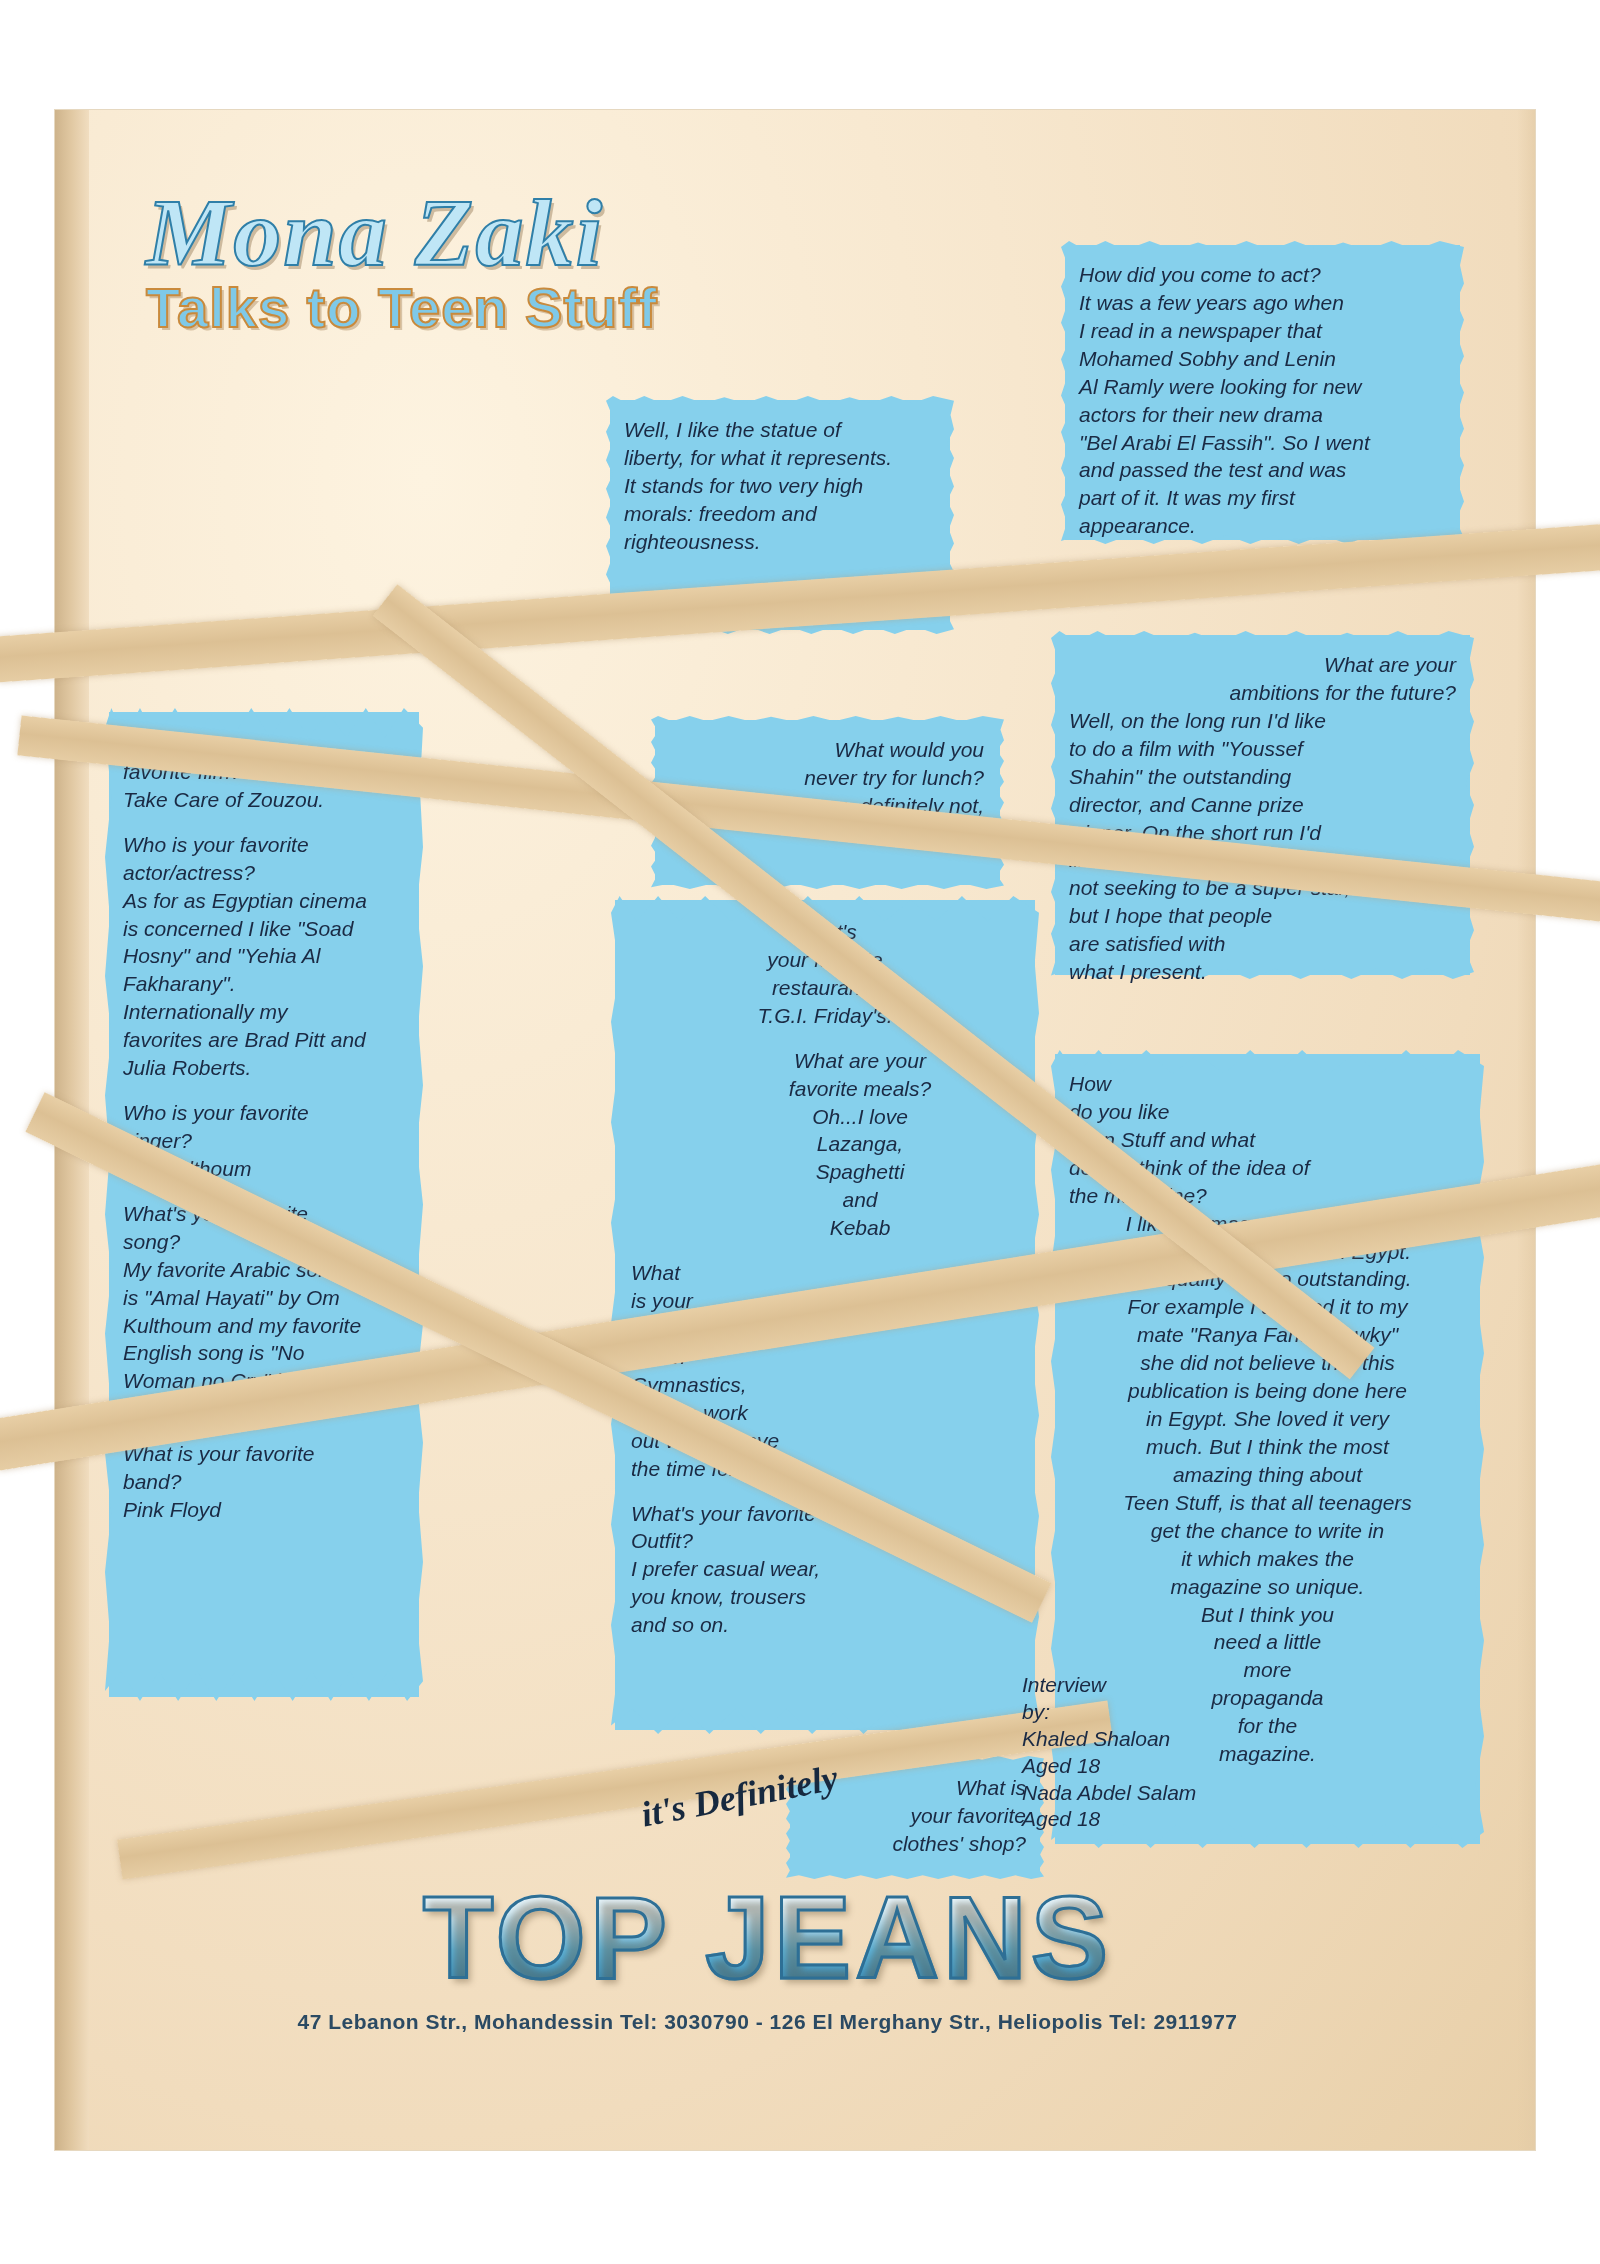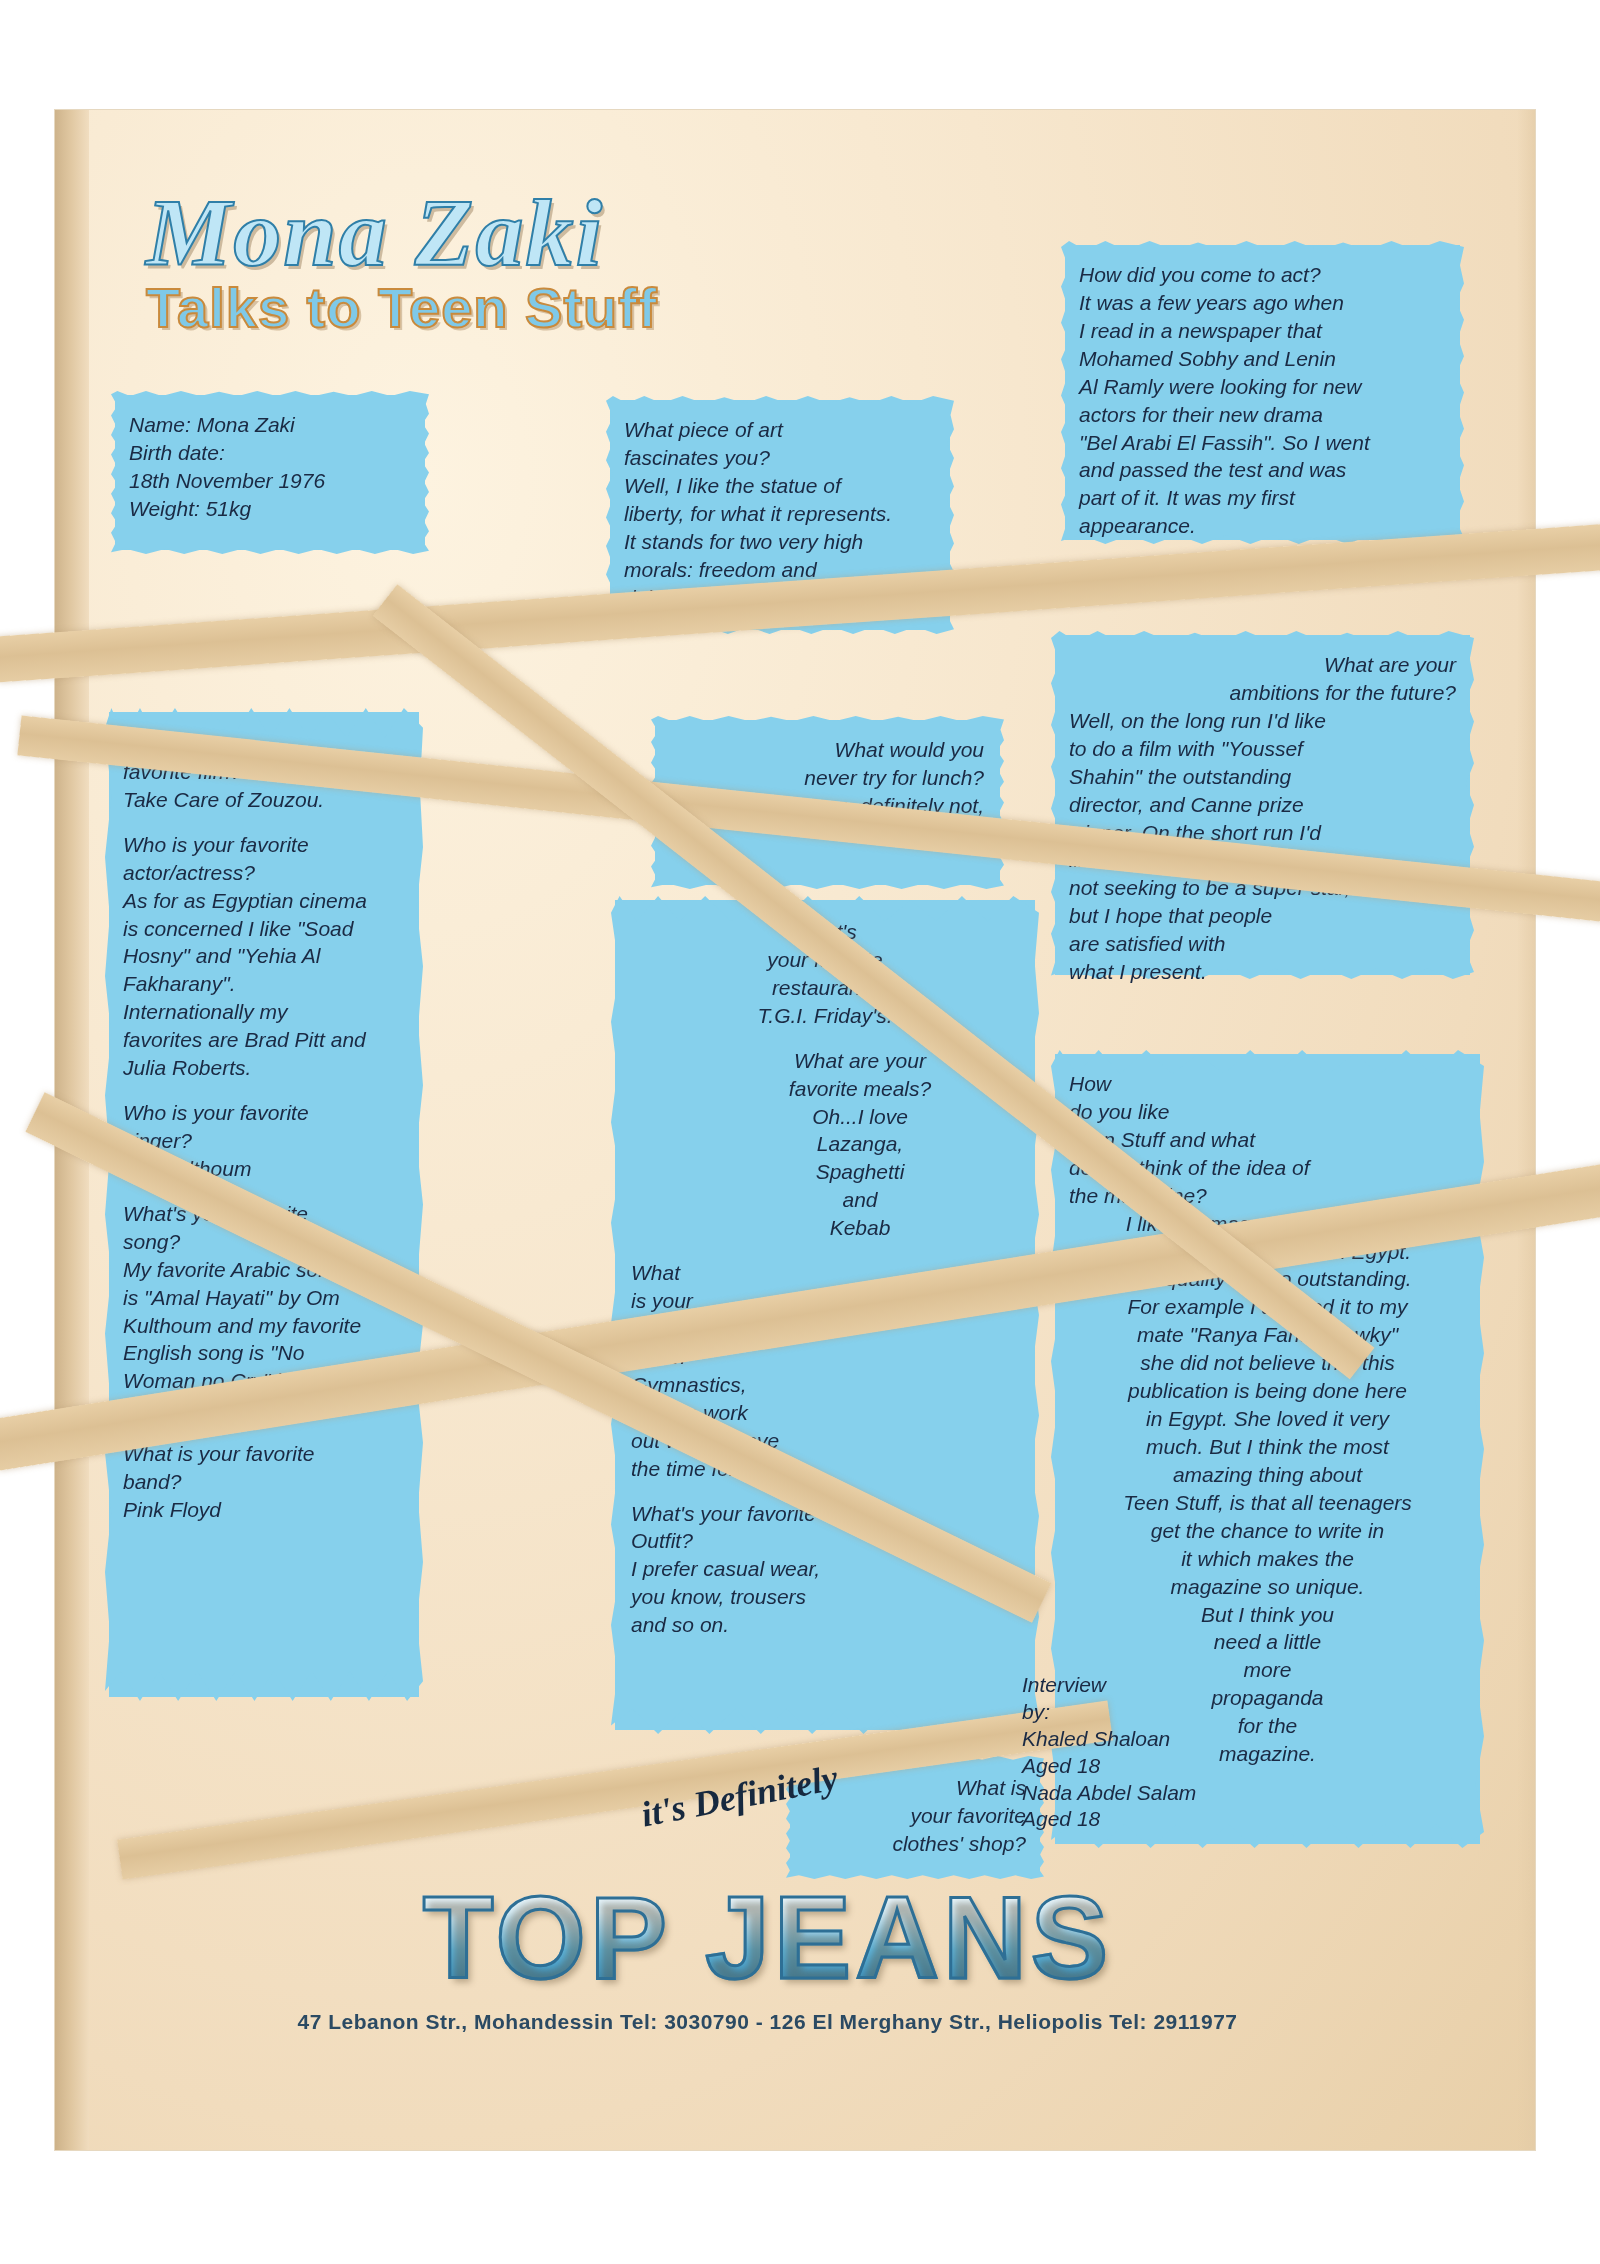--- a/index.html
+++ b/index.html
@@ -186,26 +186,20 @@
   }
 </style>
 </head>
 <body>
 
 <div id="page">
   <div id="scan">
     <div id="gutter"></div>
     <div id="edge-right"></div>
 
-    <div class="blue" style="left:60px; top:285px; width:310px; height:155px;">
-      <div class="qtext" style="padding:16px 14px;">Name: Mona Zaki
-Birth date:
-18th November 1976
-        Weight: 51kg</div>
-    </div>
 
     <div class="blue" style="left:54px; top:565px; width:310px; height:985px;margin-top:37px;">
       <div style="padding:18px 14px;">
         <div class="blk">
           <div class="qtext">What's your
 favorite film?</div>
           <div class="qtext">Take Care of Zouzou.</div>
         </div>
         <div class="blk">
           <div class="qtext">Who is your favorite
@@ -236,22 +230,20 @@
         <div class="blk">
           <div class="qtext">What is your favorite
 band?</div>
           <div class="qtext">Pink Floyd</div>
         </div>
       </div>
     </div>
 
     <div class="blue" style="left:555px; top:290px; width:340px; height:230px;">
       <div style="padding:16px 14px;">
-        <div class="qtext">What piece of art
-fascinates you?</div>
         <div class="qtext">Well, I like the statue of
 liberty, for what it represents.
 It stands for two very high
 morals: freedom and
 righteousness.</div>
       </div>
     </div>
 
     <div class="blue" style="left:600px; top:610px; width:345px; height:165px;">
       <div style="padding:16px 16px;">

